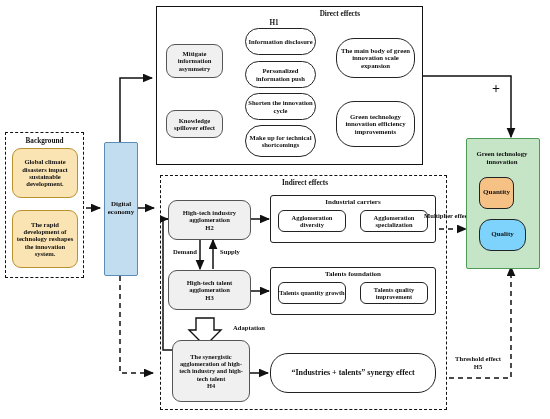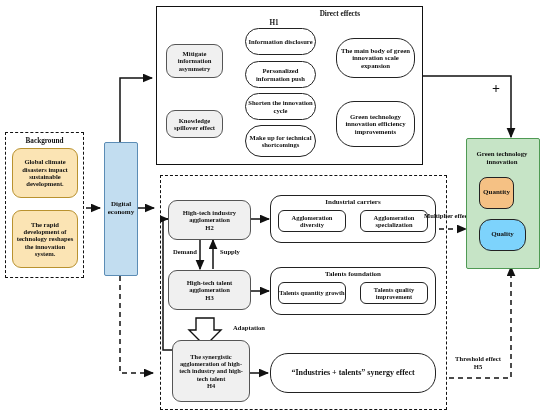--- a/index.html
+++ b/index.html
@@ -21,21 +21,21 @@
   .cream{background:#fbe4b4;border:1px solid #b9922f;border-radius:9px;}
   .blue{background:#c2ddf0;border:1px solid #5b8cb5;border-radius:2px;}
   .green-panel{background:#c6e4c6;border:1.3px solid #4f9a54;border-radius:2px;}
   .orange{background:#f5c184;border:1.4px solid #222;border-radius:8px;}
   .pink{background:#7dd3fc;border:1.4px solid #222;border-radius:12px;}
 
   
   .grey{background:#f0f0f0;border:1.3px solid #555;border-radius:9px;}
   .white{background:#ffffff;border:1.4px solid #222;border-radius:18px;}
   .white-inner{background:#ffffff;border:1.4px solid #222;border-radius:6px;}
-  .group{background:#ffffff;border:1.5px solid #222;border-radius:11px;}
+  .group{background:#ffffff;border:1.5px solid #222;border-radius:3px;}
 
   .lbl{position:absolute;font-weight:bold;text-align:center;line-height:1.15;}
   .plus{position:absolute;font-weight:bold;}
 </style>
 </head>
 <body>
 
 <div id="stage">
 
   <svg id="wires" viewBox="0 0 550 419">
@@ -111,20 +111,21 @@
   <div class="node white" style="left:245px;top:61px;width:71px;height:27px;font-size:6.6px;padding:2px;">Personalized information push</div>
   <div class="node white" style="left:245px;top:93px;width:71px;height:27px;font-size:6.6px;padding:2px;">Shorten the innovation cycle</div>
   <div class="node white" style="left:245px;top:125px;width:71px;height:32px;font-size:6.6px;padding:2px;">Make up for technical shortcomings</div>
 
   <div class="node white" style="left:336px;top:38px;width:79px;height:40px;font-size:6.8px;padding:3px;">The main body of green innovation scale expansion</div>
   <div class="node white" style="left:336px;top:101px;width:79px;height:46px;font-size:6.8px;padding:3px;">Green technology innovation efficiency improvements</div>
 
   <div class="plus" style="left:492px;top:81px;font-size:14px;">+</div>
 
   <div class="dashbox" style="left:160px;top:175px;width:287px;height:235px;"></div>
+  <div class="ctitle" style="left:230px;top:179px;width:150px;font-size:7.2px;">Indirect effects</div>
 
   <div class="node grey" style="left:168px;top:200px;width:83px;height:40px;font-size:6.6px;padding:2px;flex-direction:column;">
     <span>High-tech industry agglomeration</span>
     <span>H2</span>
   </div>
 
   <div class="node grey" style="left:168px;top:270px;width:83px;height:40px;font-size:6.6px;padding:2px;flex-direction:column;">
     <span>High-tech talent agglomeration</span>
     <span>H3</span>
   </div>

